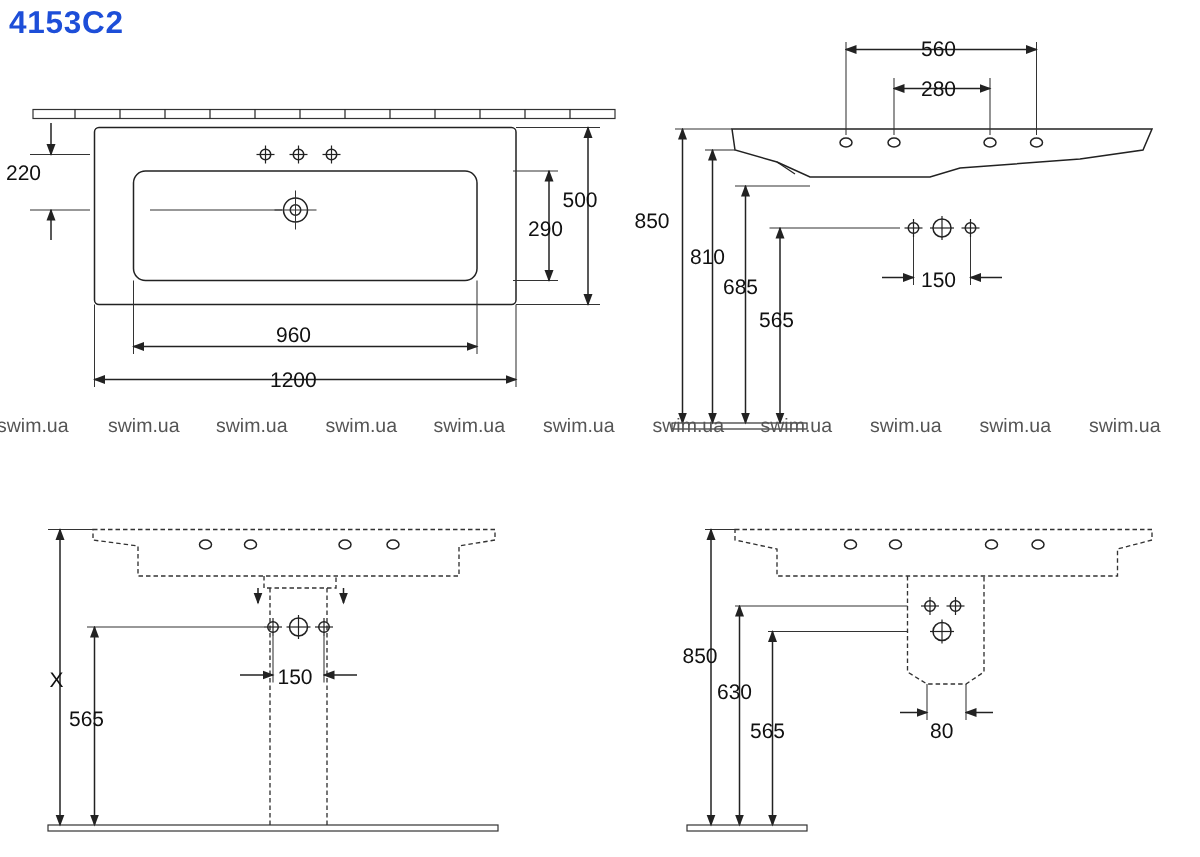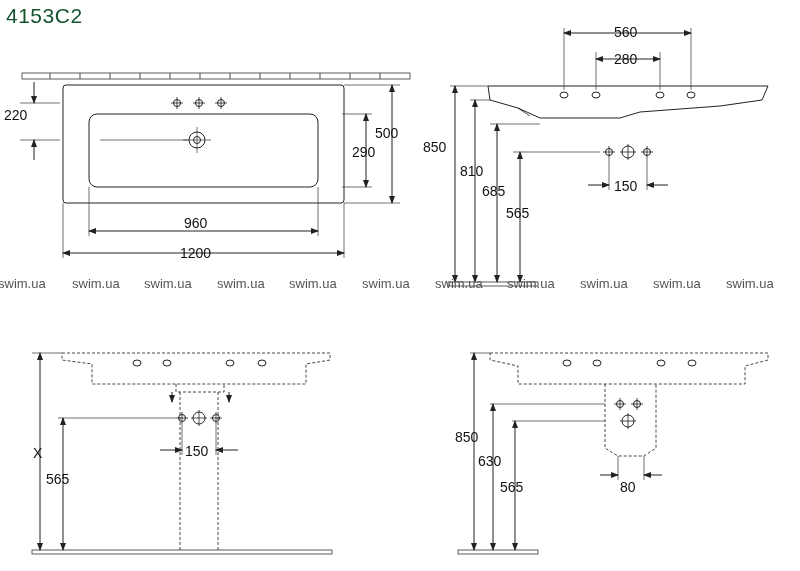--- a/index.html
+++ b/index.html
@@ -1,17 +1,17 @@
 <!DOCTYPE html>
 <html><head>
 <meta charset="utf-8">
 <style>
   html, body { margin:0; padding:0; background:#ffffff; }
   body { width:800px; height:571px; position:relative; overflow:hidden; font-family:"Liberation Sans", sans-serif; }
-  #title { position:absolute; left:6px; top:4px; font-size:21px; font-weight:normal; color:#14532d; letter-spacing:0.5px; }
+  #title { position:absolute; left:6px; top:4px; font-size:21px; font-weight:bold; color:#1d4ed8; letter-spacing:0.5px; }
   svg#drawing { position:absolute; left:0; top:0; }
   .wm { font-family:"Liberation Sans", sans-serif; font-size:13px; fill:#555555; }
   .dim { font-family:"Liberation Sans", sans-serif; font-size:14px; fill:#111111; }
   .ln { stroke:#222; stroke-width:1; fill:none; }
   .thin { stroke:#222; stroke-width:0.8; fill:none; }
   .dash { stroke:#333; stroke-width:0.9; fill:none; stroke-dasharray:3 2; }
   .ext { stroke:#333; stroke-width:0.7; fill:none; }
 </style>
 </head>
 <body>

